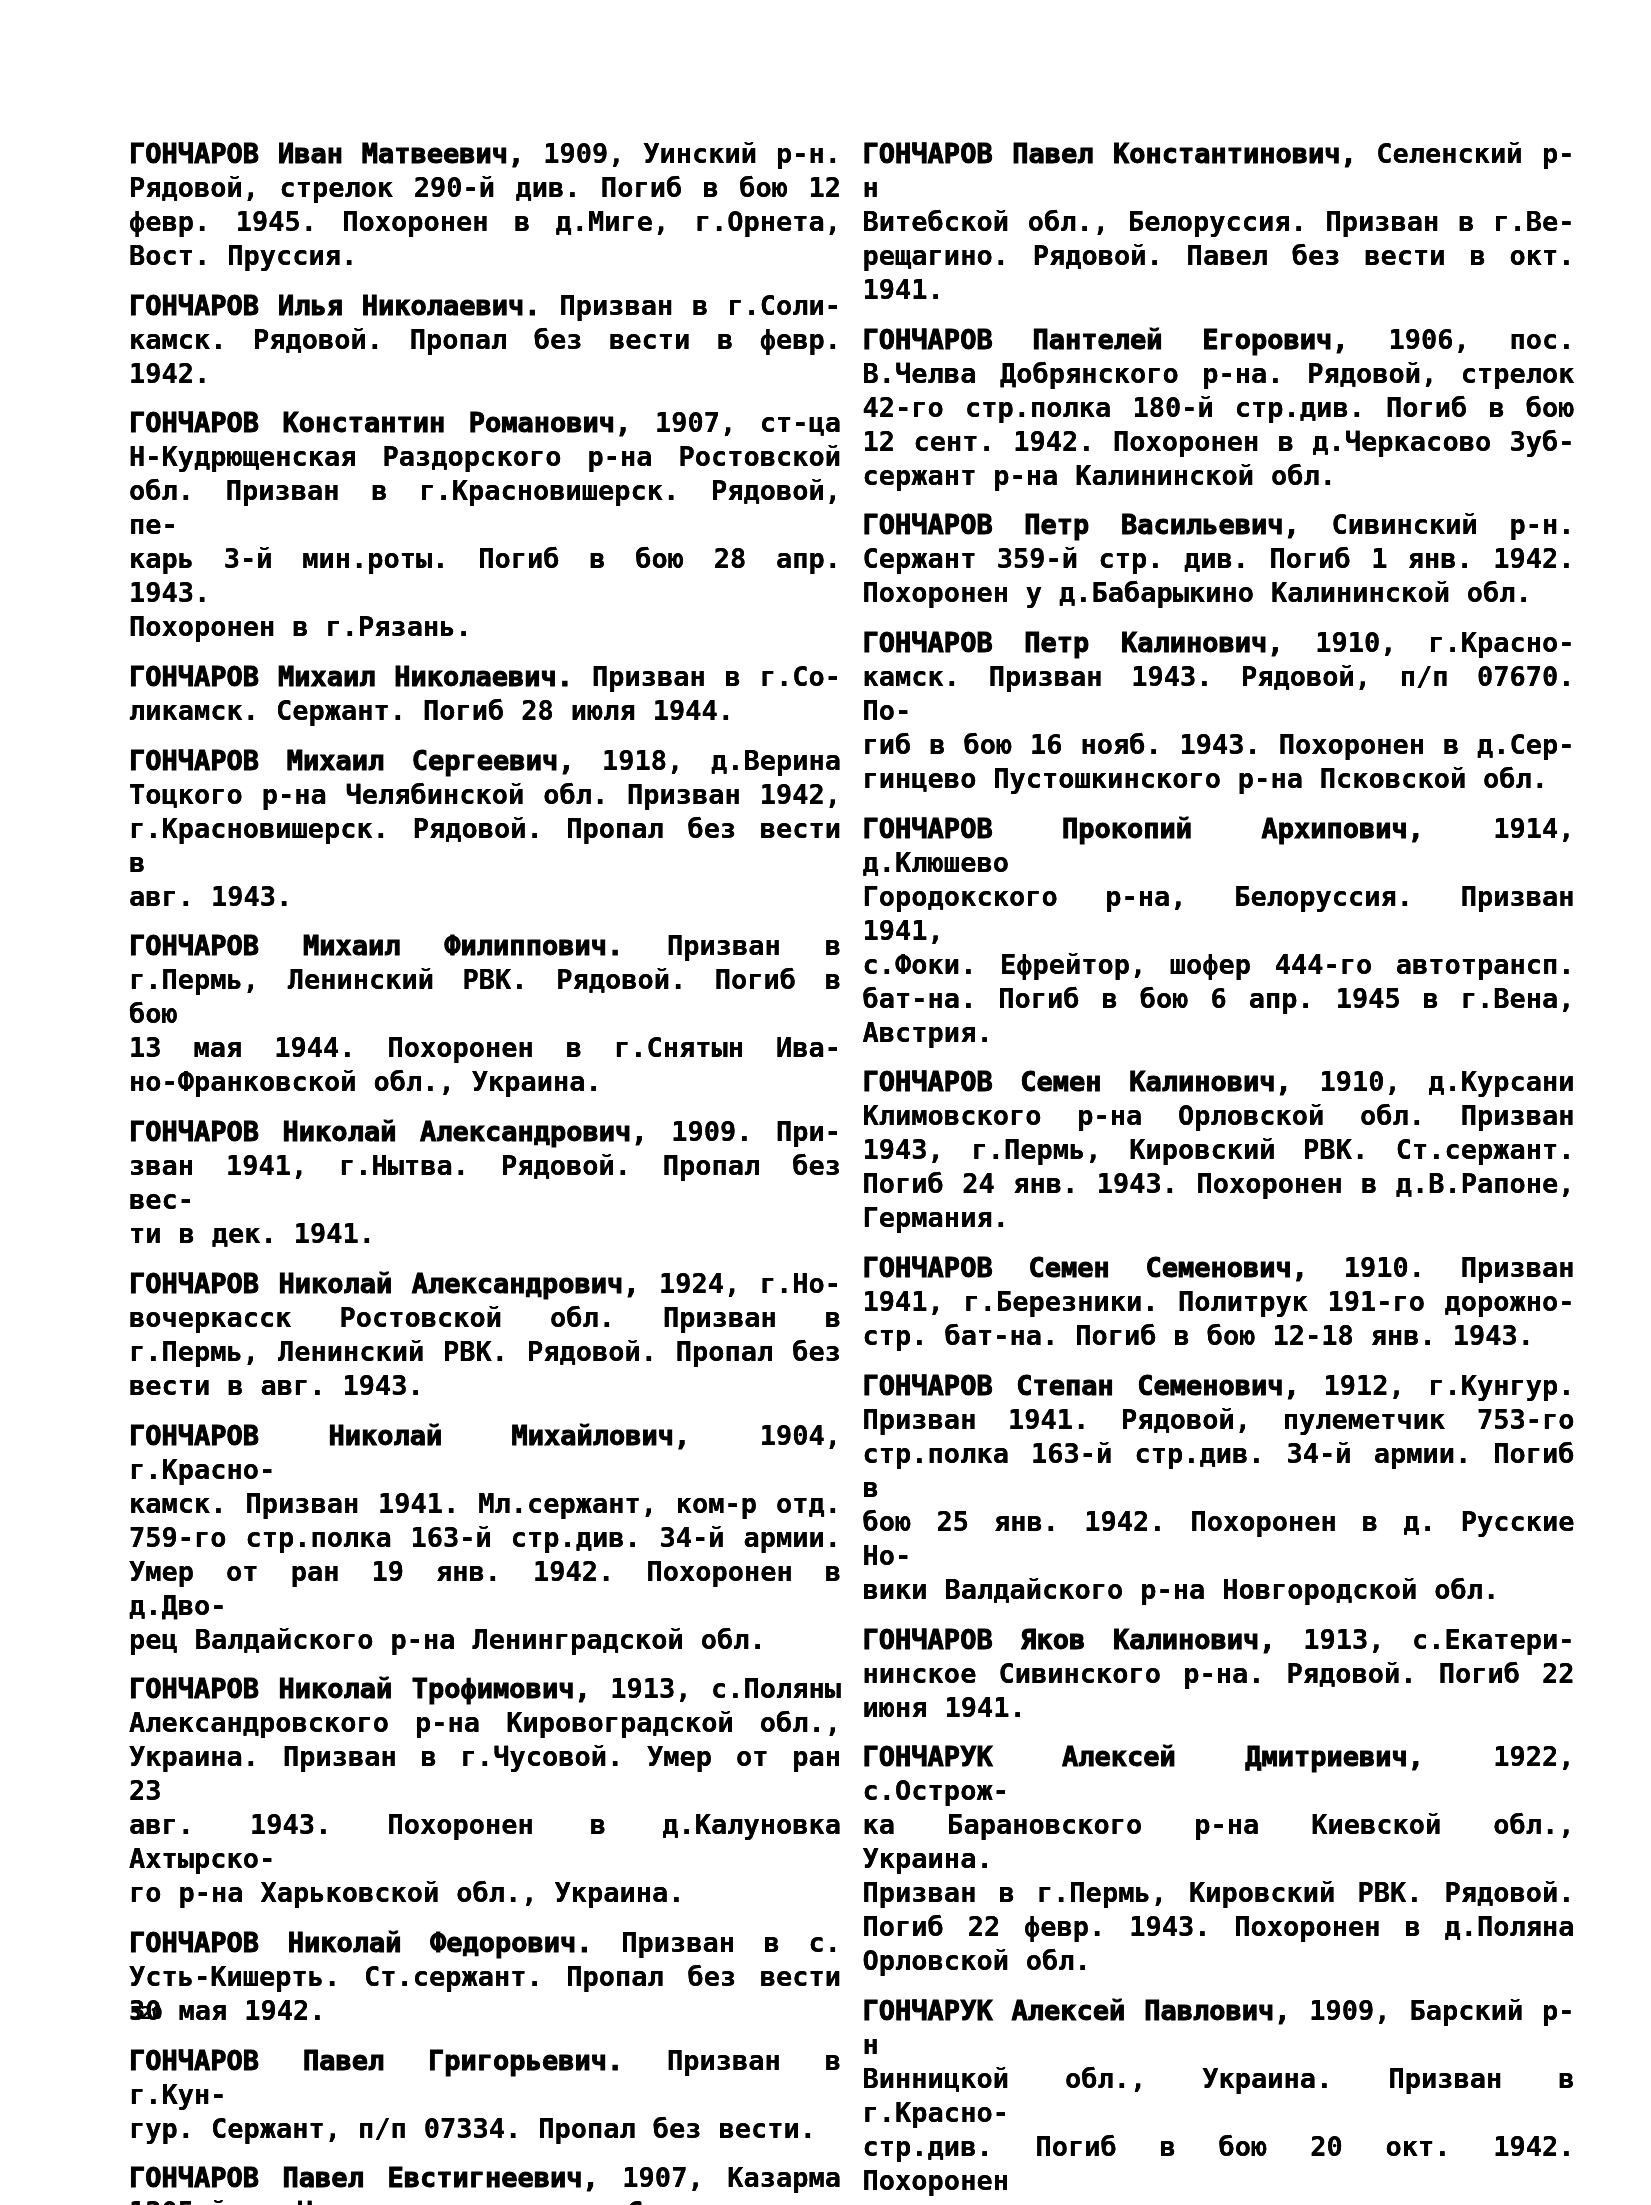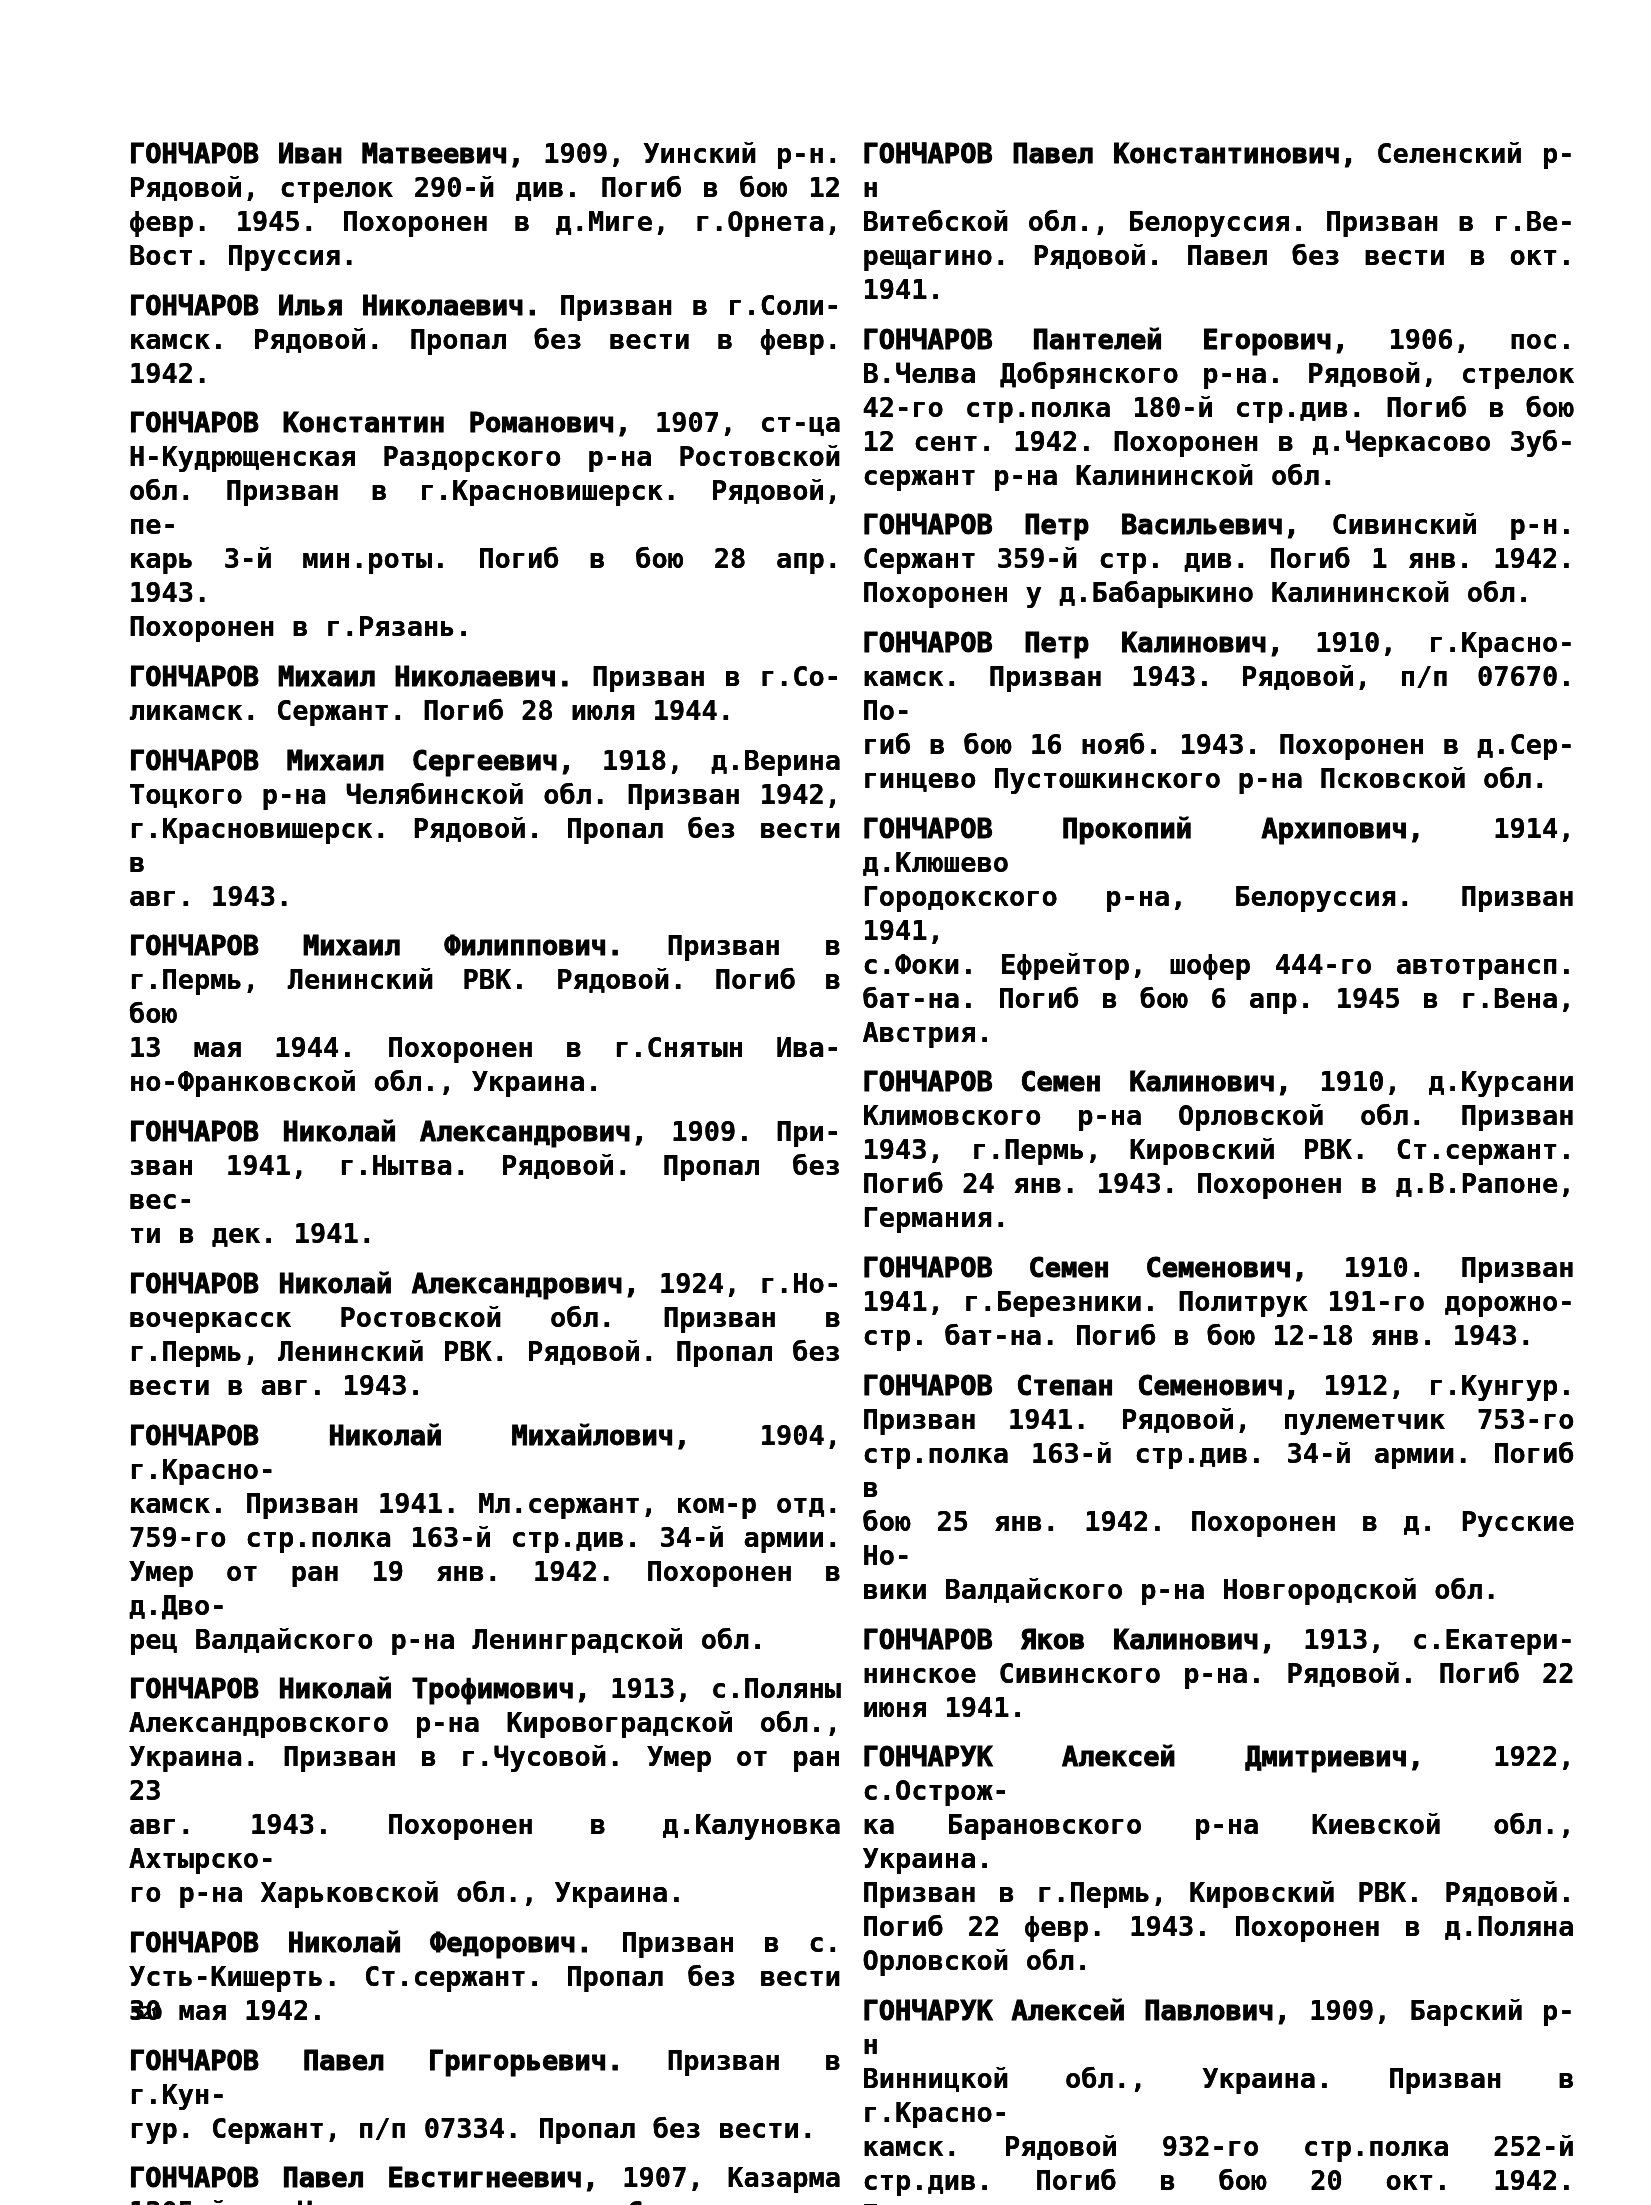--- a/index.html
+++ b/index.html
@@ -207,21 +207,20 @@
     <div class="line first"><span class="name">ГОНЧАРУК Алексей Дмитриевич,</span> <span class="rest">1922, с.Острож-</span></div>
   <div class="line">ка Барановского р-на Киевской обл., Украина.</div>
           <div class="line">Призван в г.Пермь, Кировский РВК. Рядовой.</div>
           <div class="line">Погиб 22 февр. 1943. Похоронен в д.Поляна</div>
           <div class="line last">Орловской обл.</div>
         </div>
 
   <div class="entry">
     <div class="line first"><span class="name">ГОНЧАРУК Алексей Павлович,</span> <span class="rest">1909, Барский р-н</span></div>
   <div class="line">Винницкой обл., Украина. Призван в г.Красно-</div>
-          <div class="line">камск. Рядовой 932-го стр.полка 252-й</div>
           <div class="line">стр.див. Погиб в бою 20 окт. 1942. Похоронен</div>
         </div>
 
 </div>
   </div>
   <div class="pagenum">520</div>
 </div>
 
 
 </body></html>

